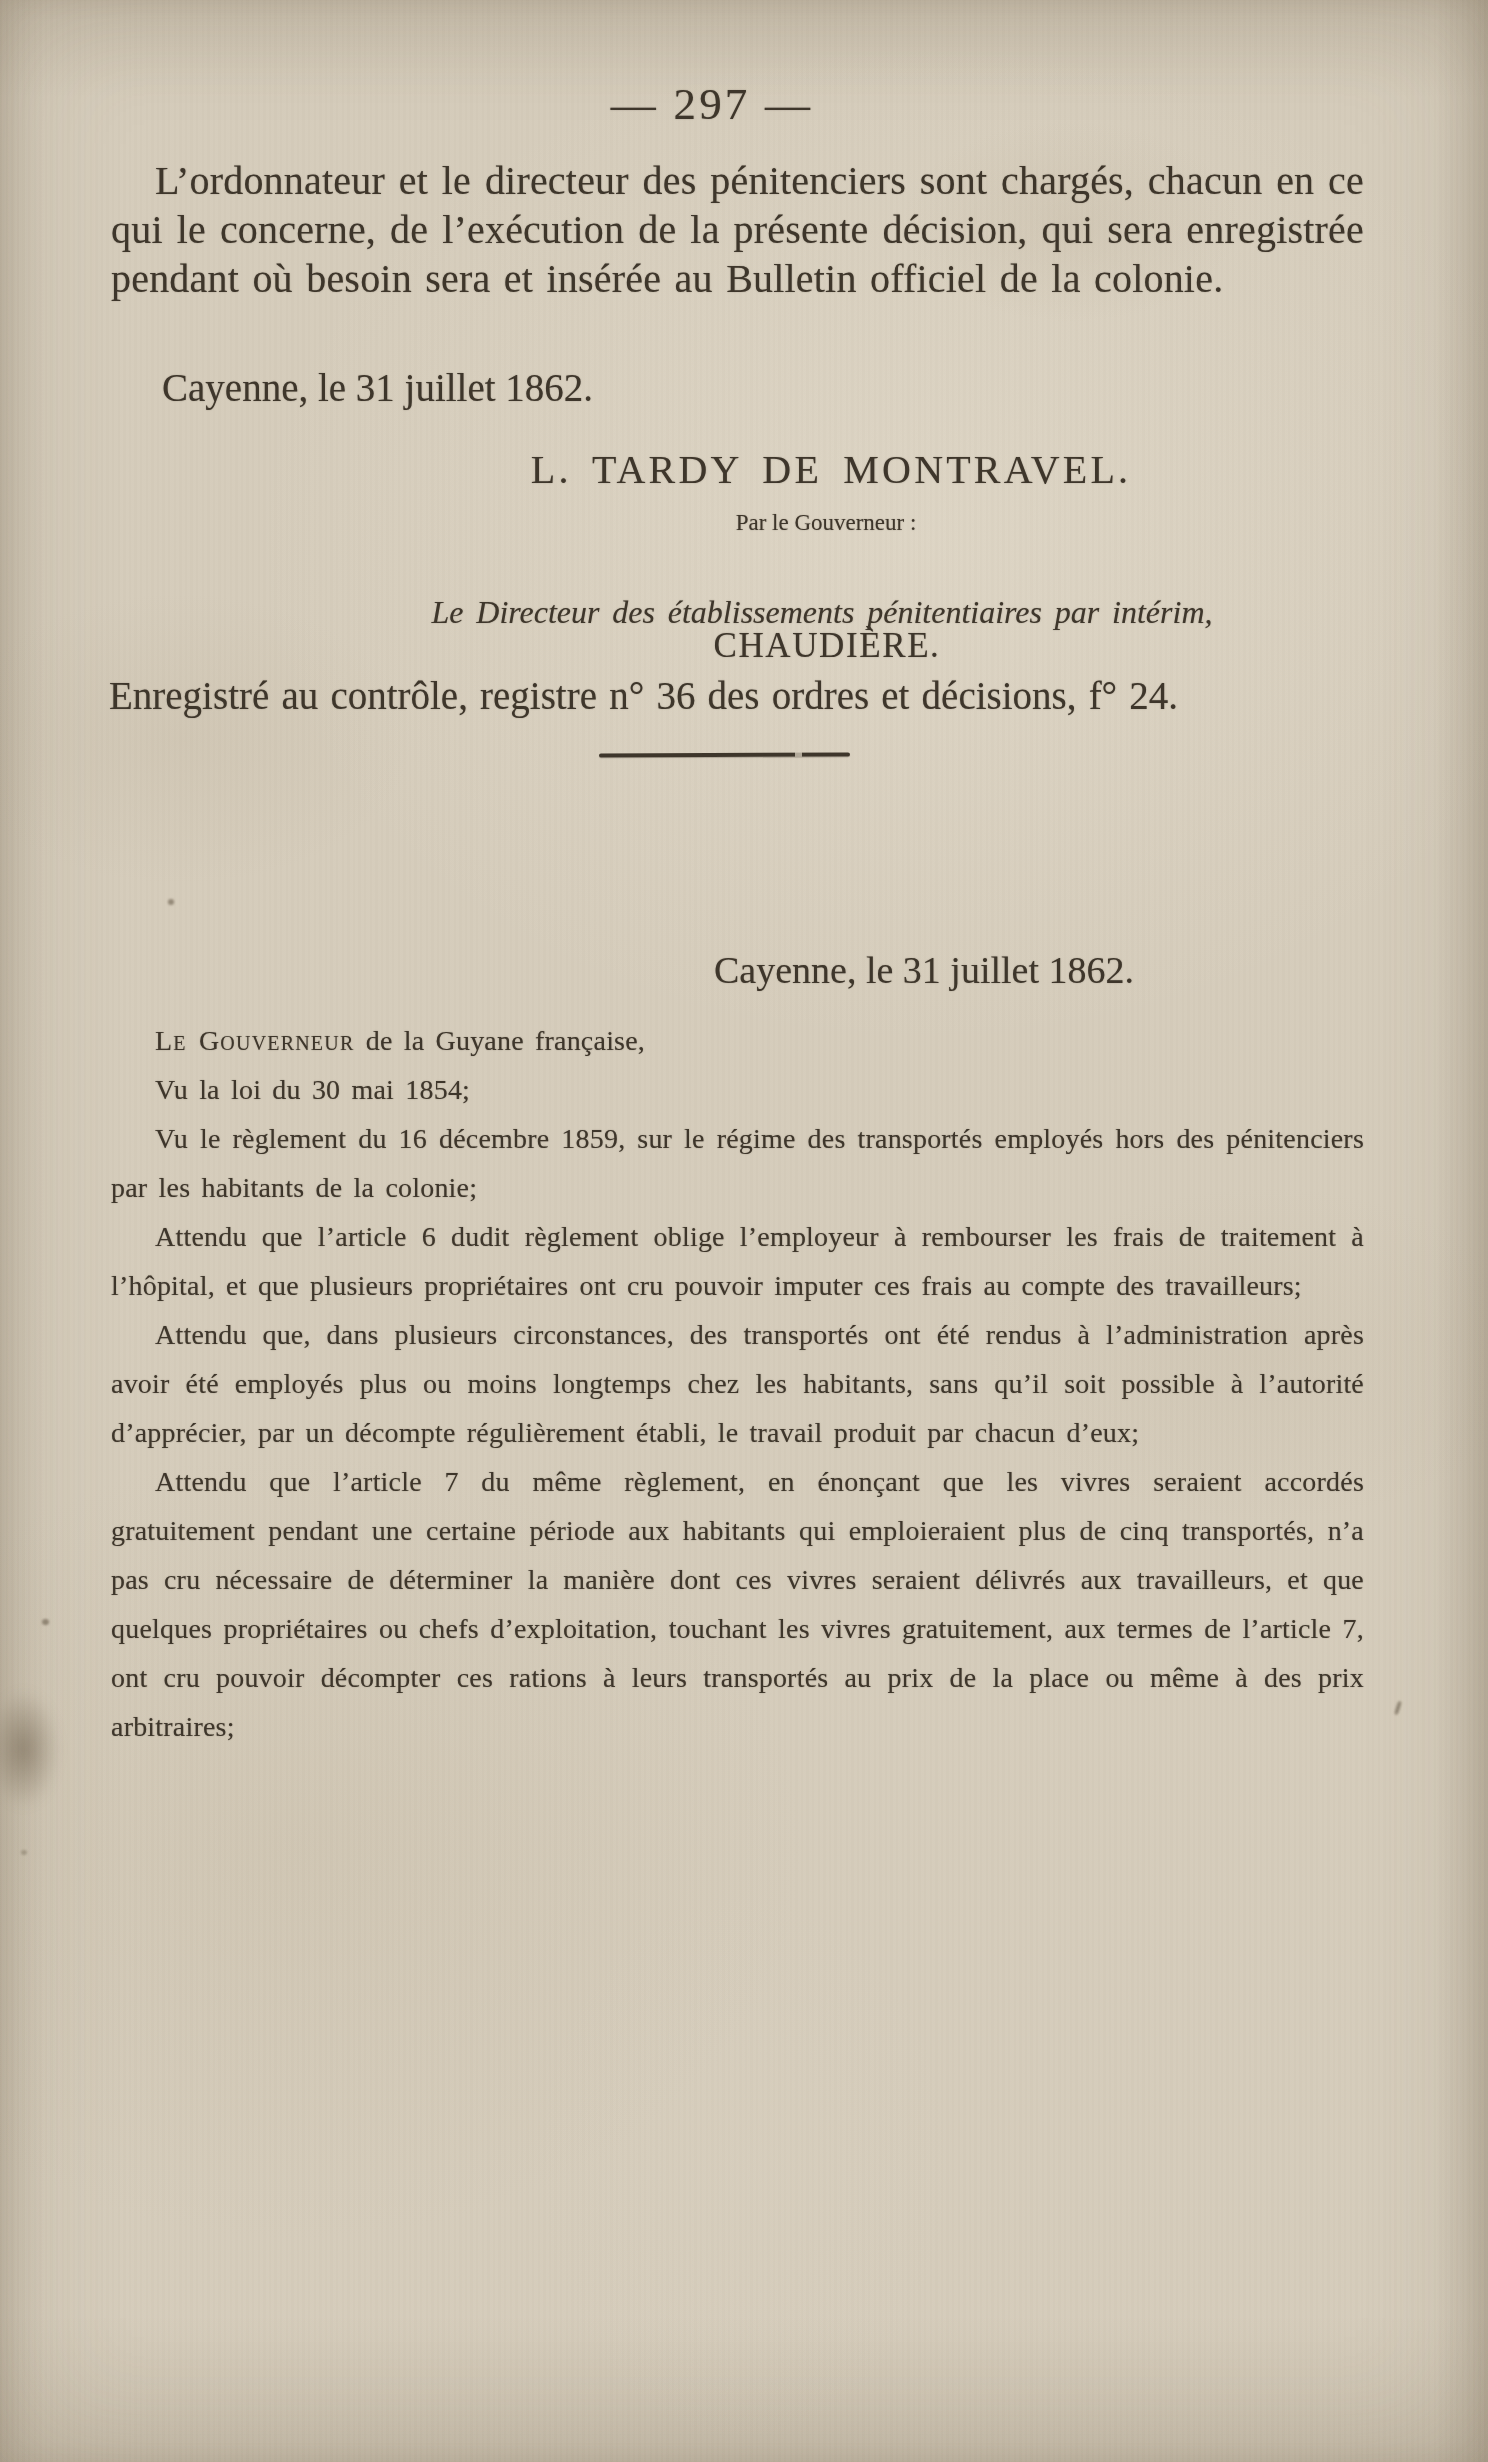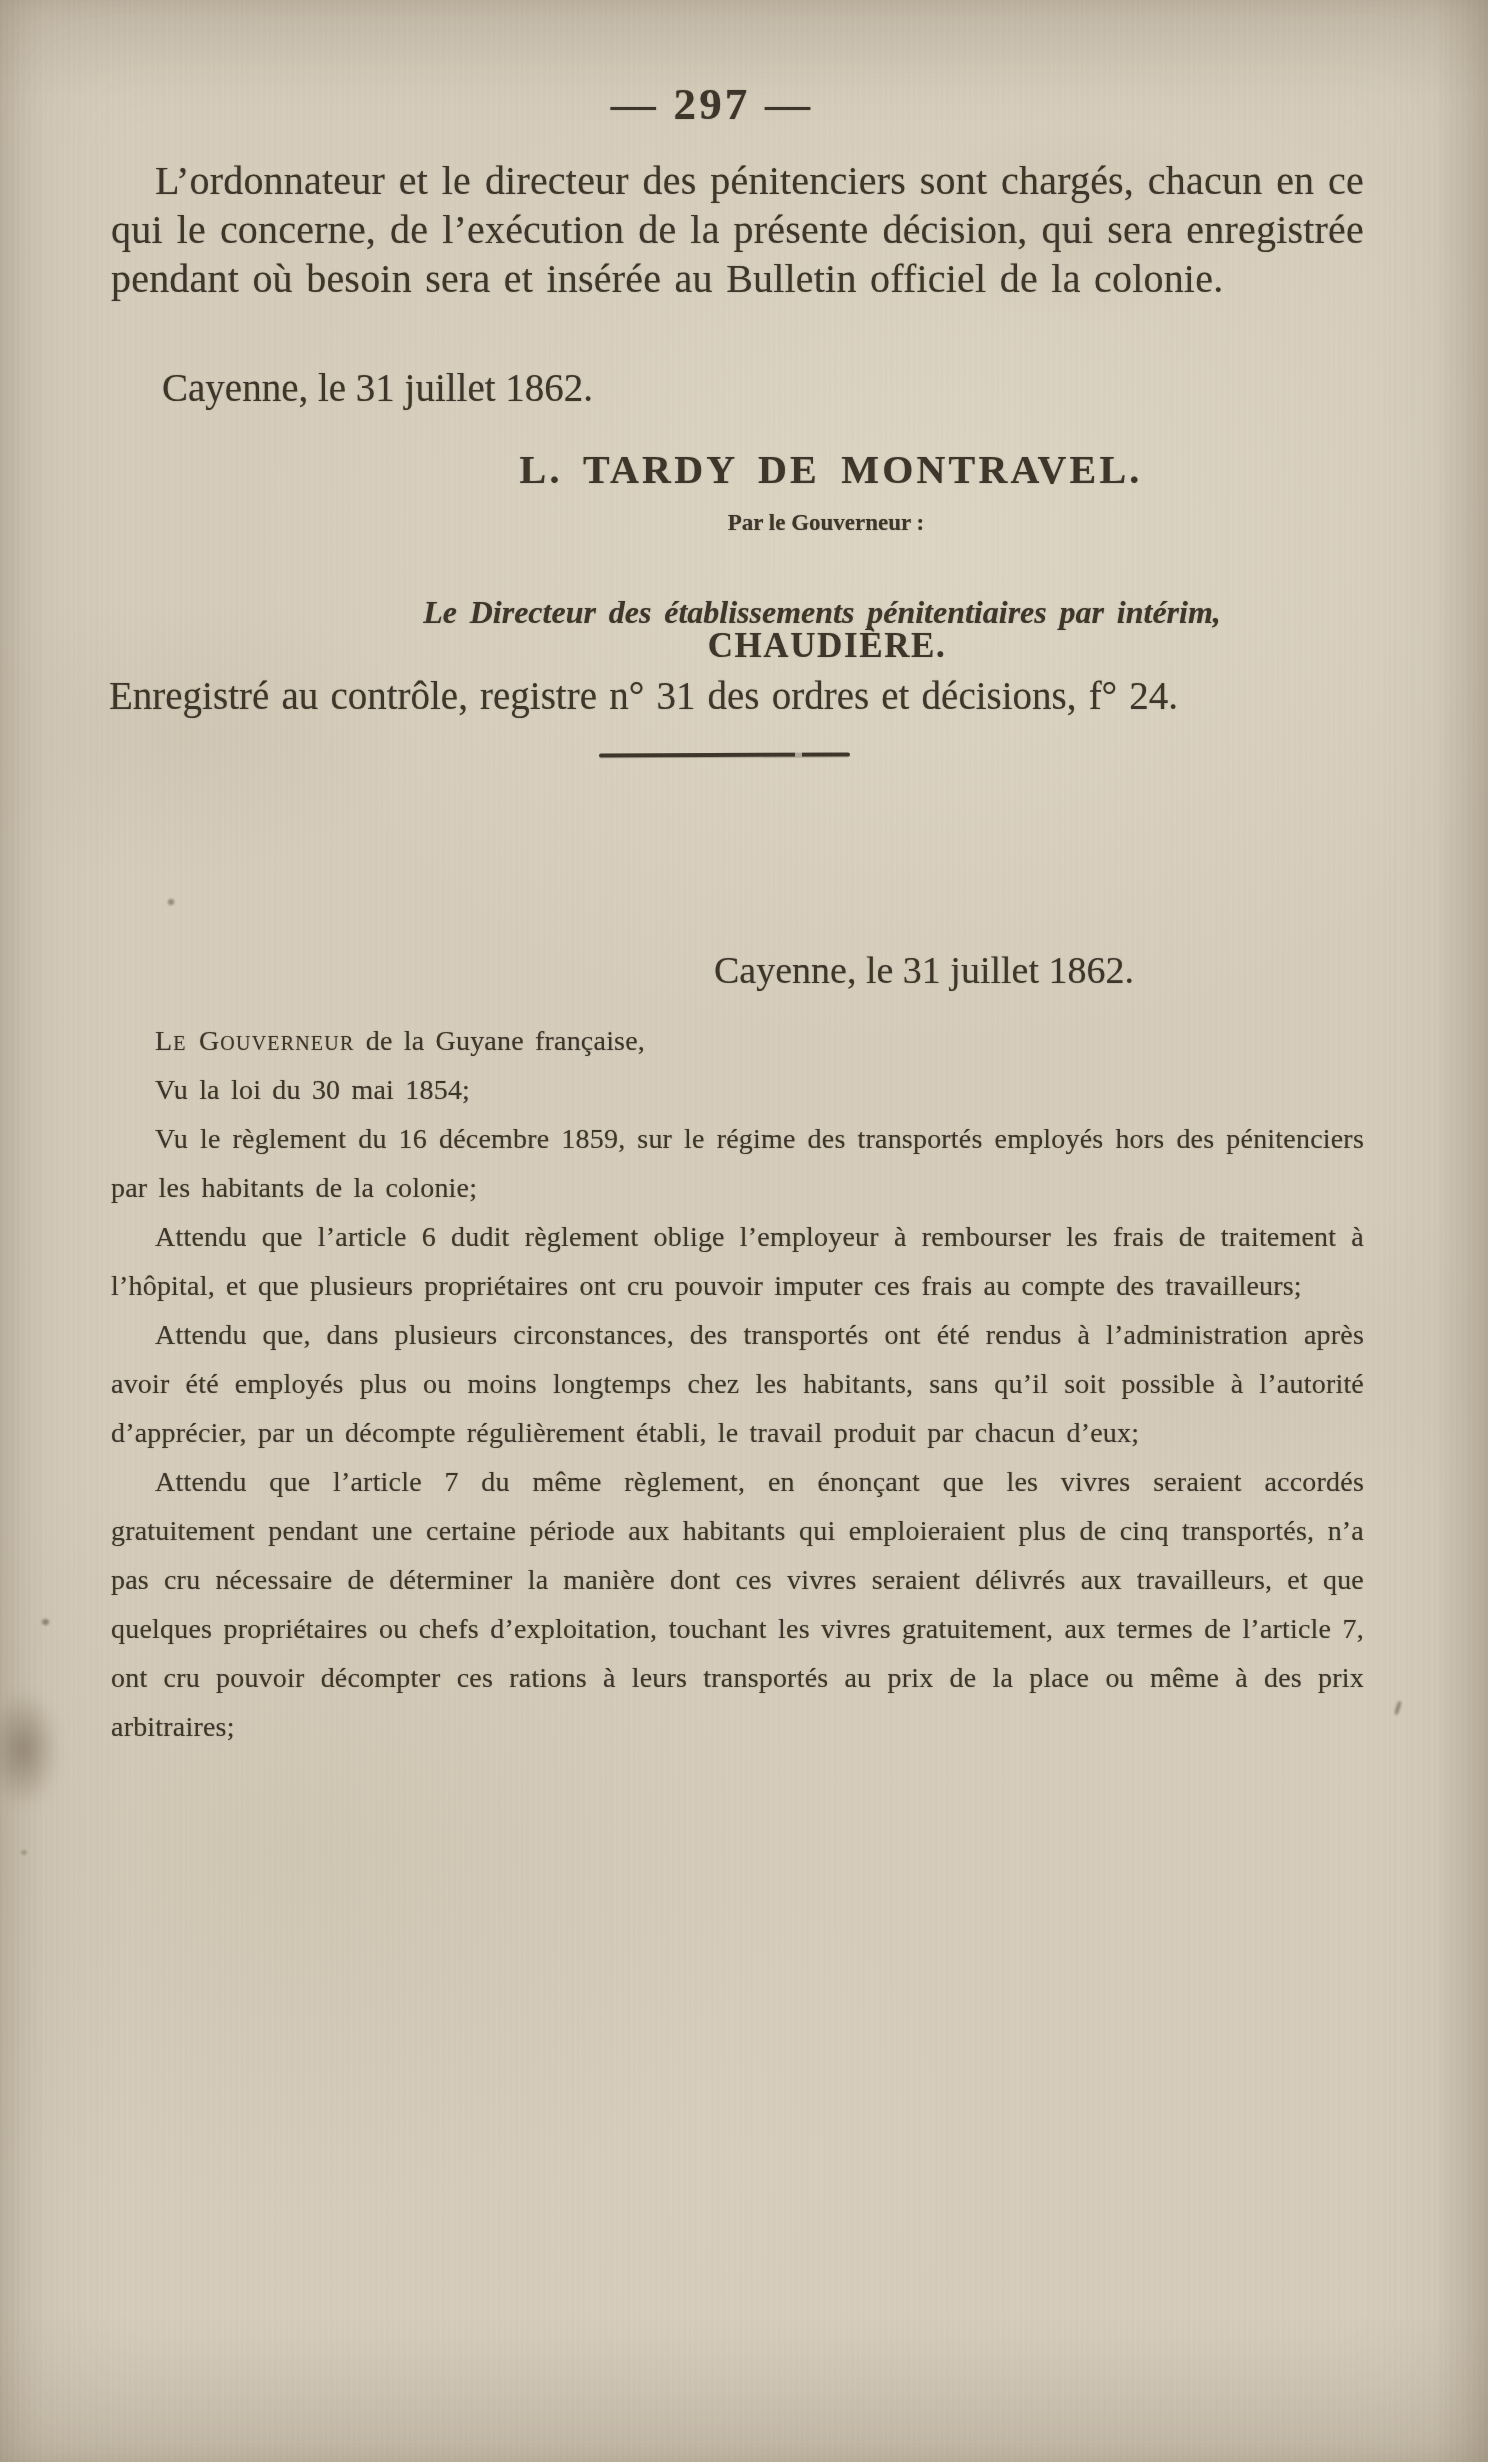--- a/index.html
+++ b/index.html
@@ -26,21 +26,21 @@
   .page::before{
     content:"";position:absolute;inset:0;pointer-events:none;
     background:
       radial-gradient(ellipse 241px 144px at 72% 9%, rgba(176,162,138,.18), transparent 70%),
       radial-gradient(ellipse 337px 209px at 12% 30%, rgba(176,162,138,.14), transparent 70%),
       radial-gradient(ellipse 401px 241px at 85% 55%, rgba(176,162,138,.12), transparent 70%),
       radial-gradient(ellipse 305px 401px at 50% 88%, rgba(220,212,196,.18), transparent 70%),
       repeating-linear-gradient(90deg, rgba(120,104,80,.018) 0 2.4px, rgba(235,228,212,.02) 2.4px 5.6px);
   }
   .abs{position:absolute;}
-  .ctr{transform:translateX(-50%);white-space:nowrap;font-weight:bold;}
+  .ctr{transform:translateX(-50%);white-space:nowrap;}
 
   .pagenum{top:78px;left:712px;font-size:45px;letter-spacing:3.2px;}
   .closing{top:156px;left:111px;width:1253px;font-size:40px;line-height:49px;
            text-align:justify;text-indent:44px;margin:0;word-spacing:3.2px;letter-spacing:0.2px;
            hyphens:auto;-webkit-hyphens:auto;}
   .dateline1{top:365px;left:162px;font-size:39px;}
   .signature{top:446px;left:831px;font-size:40px;letter-spacing:3.2px;word-spacing:8px;}
   .byline{top:510px;left:826px;font-size:23px;}
   .countersign-title{top:594px;left:822px;font-size:32px;font-style:italic;word-spacing:4.8px;}
   .countersign-name{top:626px;left:827px;font-size:35px;letter-spacing:1.6px;}
@@ -86,21 +86,21 @@
   <div class="abs dateline1">Cayenne, le 31 juillet 1862.</div>
 
   <div class="abs ctr signature">L. TARDY DE MONTRAVEL.</div>
 
   <div class="abs ctr byline">Par le Gouverneur :</div>
 
   <div class="abs ctr countersign-title">Le Directeur des établissements pénitentiaires par intérim,</div>
 
   <div class="abs ctr countersign-name">CHAUDIÈRE.</div>
 
-  <div class="abs registration">Enregistré au contrôle, registre n° 31 des ordres et décisions, f° 24.</div>
+  <div class="abs registration">Enregistré au contrôle, registre n° 36 des ordres et décisions, f° 24.</div>
 
   <div class="abs divider"></div>
 
 
   <div class="abs dateline2">Cayenne, le 31 juillet 1862.</div>
 
   <div class="abs bodytext">
     <p>
       <span class="sc">Le Gouverneur</span>
       <span>de la Guyane française,</span>

